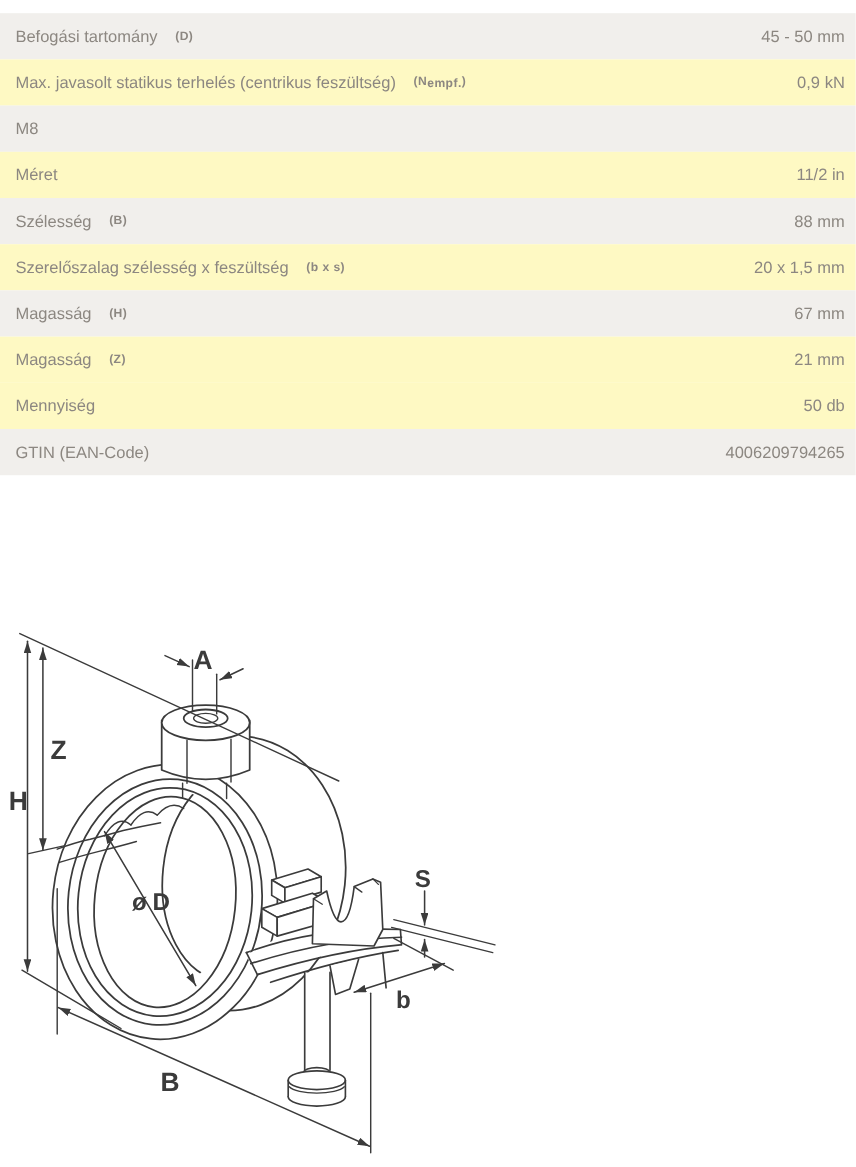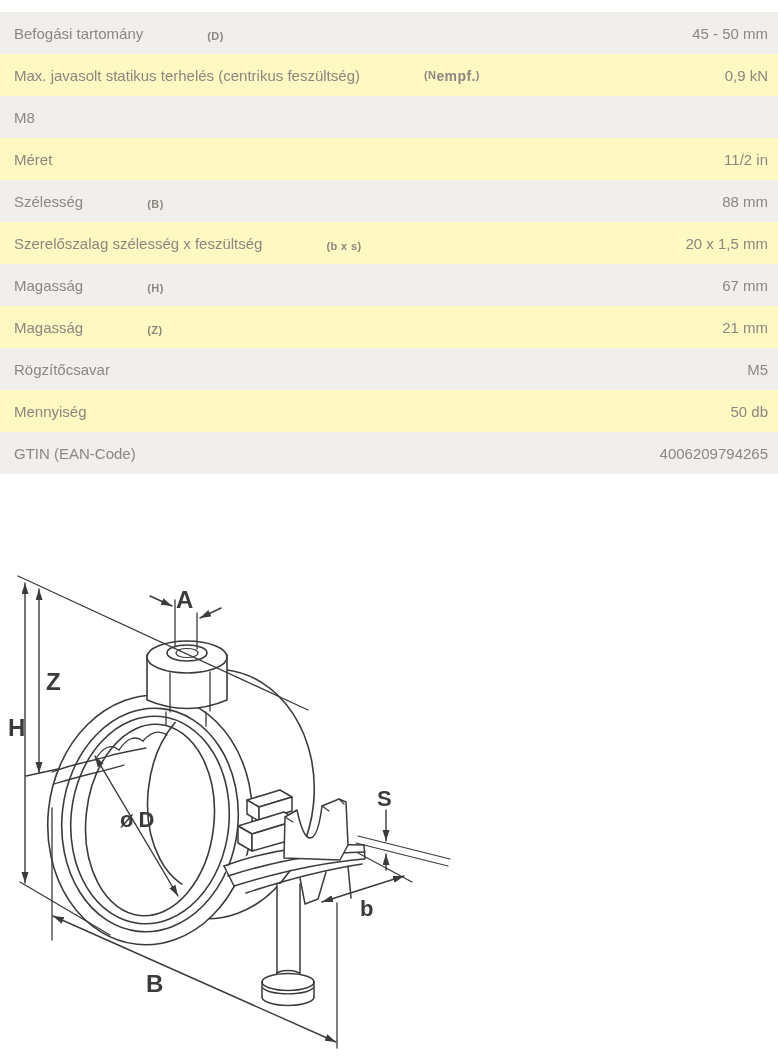--- a/index.html
+++ b/index.html
@@ -9,27 +9,27 @@
     font-family:"Liberation Sans","DejaVu Sans",sans-serif;
     position:relative;overflow:hidden;
   }
   .spec-table{position:absolute;left:0;top:12px;width:778px;}
   .spec-row{
     height:42px;display:flex;align-items:center;
     padding:0 10px 0 14px;box-sizing:border-box;
     background:#fef9c3;color:#8c8781;font-size:15px;
   }
   .spec-row.alt{background:#f1efec;}
-  .label-group{display:flex;align-items:flex-end;flex:1;min-width:0;gap:48px;}
+  .label-group{display:flex;align-items:center;flex:1;min-width:0;}
   .spec-label{white-space:nowrap;}
   .spec-symbol{
     font-size:11px;font-weight:bold;margin-left:16px;
     letter-spacing:.4px;white-space:nowrap;
   }
-  .spec-symbol sub{font-size:14px;font-weight:bold;vertical-align:-2px;}
+  .spec-symbol sub{font-size:11px;font-weight:bold;vertical-align:-2px;}
   .spec-value{white-space:nowrap;text-align:left;}
   .drawing{position:absolute;left:0;top:540px;}
   .drawing text{
     font-family:"Liberation Sans","DejaVu Sans",sans-serif;
     font-weight:bold;fill:#3b3b3b;letter-spacing:-0.5px;
   }
 </style>
 </head>
 <body>
 
@@ -77,26 +77,20 @@
         <span class="spec-symbol">(H)</span>
       </div>
     <span class="spec-value">67 mm</span>
   </div>
   <div class="spec-row">
     <div class="label-group">
         <span class="spec-label">Magasság</span>
         <span class="spec-symbol">(Z)</span>
       </div>
     <span class="spec-value">21 mm</span>
-  </div>
-  <div class="spec-row alt">
-    <div class="label-group">
-        <span class="spec-label">Rögzítőcsavar</span>
-      </div>
-    <span class="spec-value">M5</span>
   </div>
   <div class="spec-row">
     <div class="label-group">
         <span class="spec-label">Mennyiség</span>
       </div>
     <span class="spec-value">50 db</span>
   </div>
   <div class="spec-row alt">
     <div class="label-group">
         <span class="spec-label">GTIN (EAN-Code)</span>

